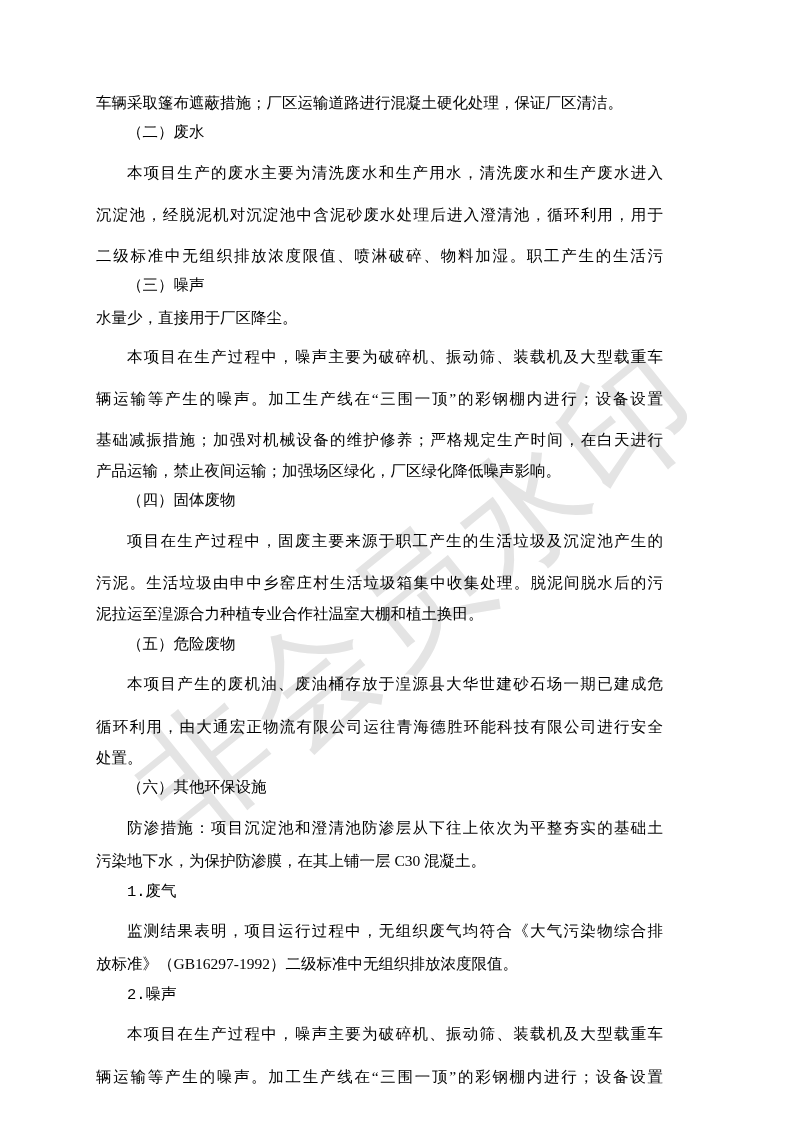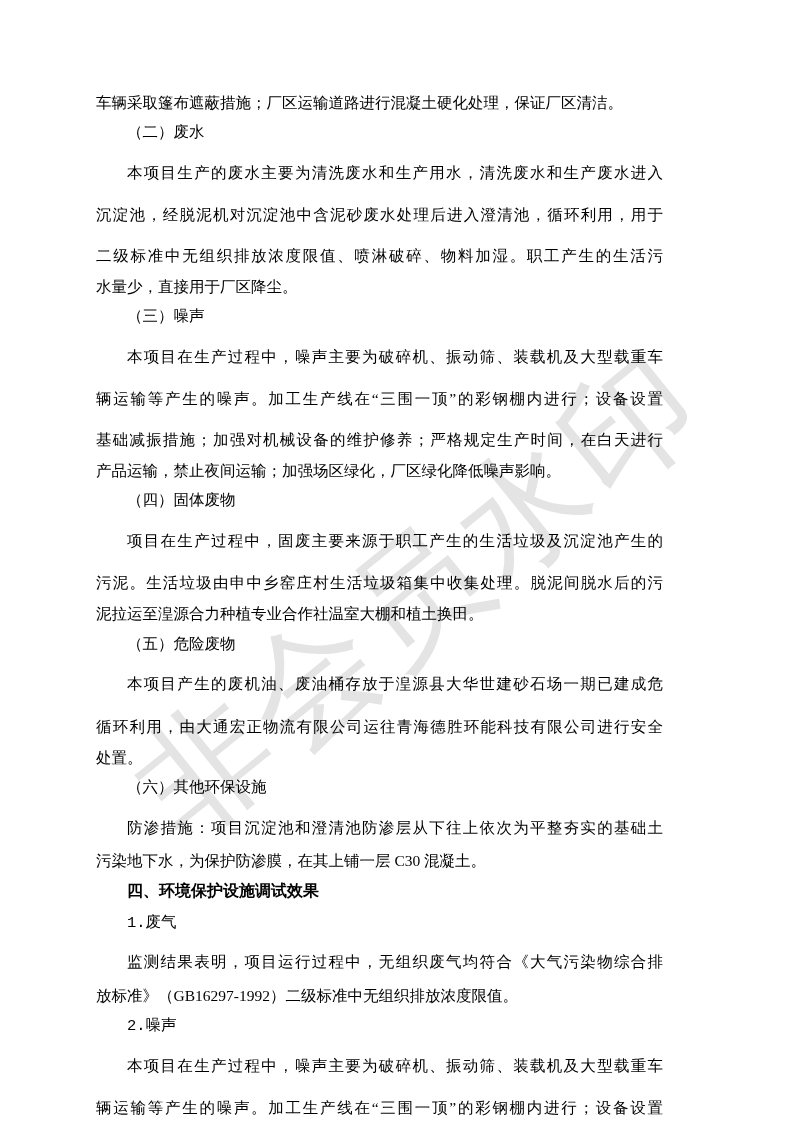--- a/index.html
+++ b/index.html
@@ -38,38 +38,37 @@
 <body>
 
 <div class="page">
   <div class="watermark" style="color: rgb(228, 228, 228);">非会员水印</div>
   <div class="doc">
       <div class="line">车辆采取篷布遮蔽措施；厂区运输道路进行混凝土硬化处理，保证厂区清洁。</div>
       <div class="line ind">（二）废水</div>
       <div class="line ind j">本项目生产的废水主要为清洗废水和生产用水，清洗废水和生产废水进入</div>
       <div class="line j">沉淀池，经脱泥机对沉淀池中含泥砂废水处理后进入澄清池，循环利用，用于</div>
       <div class="line j">二级标准中无组织排放浓度限值、喷淋破碎、物料加湿。职工产生的生活污</div>
+      <div class="line ind">（三）噪声</div>
       <div class="line">水量少，直接用于厂区降尘。</div>
-      <div class="line ind">（三）噪声</div>
       <div class="line ind j">本项目在生产过程中，噪声主要为破碎机、振动筛、装载机及大型载重车</div>
       <div class="line j">辆运输等产生的噪声。加工生产线在“三围一顶”的彩钢棚内进行；设备设置</div>
       <div class="line j">基础减振措施；加强对机械设备的维护修养；严格规定生产时间，在白天进行</div>
       <div class="line">产品运输，禁止夜间运输；加强场区绿化，厂区绿化降低噪声影响。</div>
       <div class="line ind">（四）固体废物</div>
       <div class="line ind j">项目在生产过程中，固废主要来源于职工产生的生活垃圾及沉淀池产生的</div>
       <div class="line j">污泥。生活垃圾由申中乡窑庄村生活垃圾箱集中收集处理。脱泥间脱水后的污</div>
       <div class="line">泥拉运至湟源合力种植专业合作社温室大棚和植土换田。</div>
       <div class="line ind">（五）危险废物</div>
       <div class="line ind j">本项目产生的废机油、废油桶存放于湟源县大华世建砂石场一期已建成危</div>
       <div class="line j">循环利用，由大通宏正物流有限公司运往青海德胜环能科技有限公司进行安全</div>
       <div class="line">处置。</div>
       <div class="line ind">（六）其他环保设施</div>
       <div class="line ind j">防渗措施：项目沉淀池和澄清池防渗层从下往上依次为平整夯实的基础土</div>
       <div class="line">污染地下水，为保护防渗膜，在其上铺一层 C30 混凝土。</div>
-      <div class="line ind bold">四、环境保护设施调试效果</div>
       <div class="line ind">1.废气</div>
       <div class="line ind j">监测结果表明，项目运行过程中，无组织废气均符合《大气污染物综合排</div>
       <div class="line">放标准》（GB16297-1992）二级标准中无组织排放浓度限值。</div>
       <div class="line ind">2.噪声</div>
       <div class="line ind j">本项目在生产过程中，噪声主要为破碎机、振动筛、装载机及大型载重车</div>
       <div class="line j">辆运输等产生的噪声。加工生产线在“三围一顶”的彩钢棚内进行；设备设置</div>
     </div>
 </div>
 
 </body></html>

